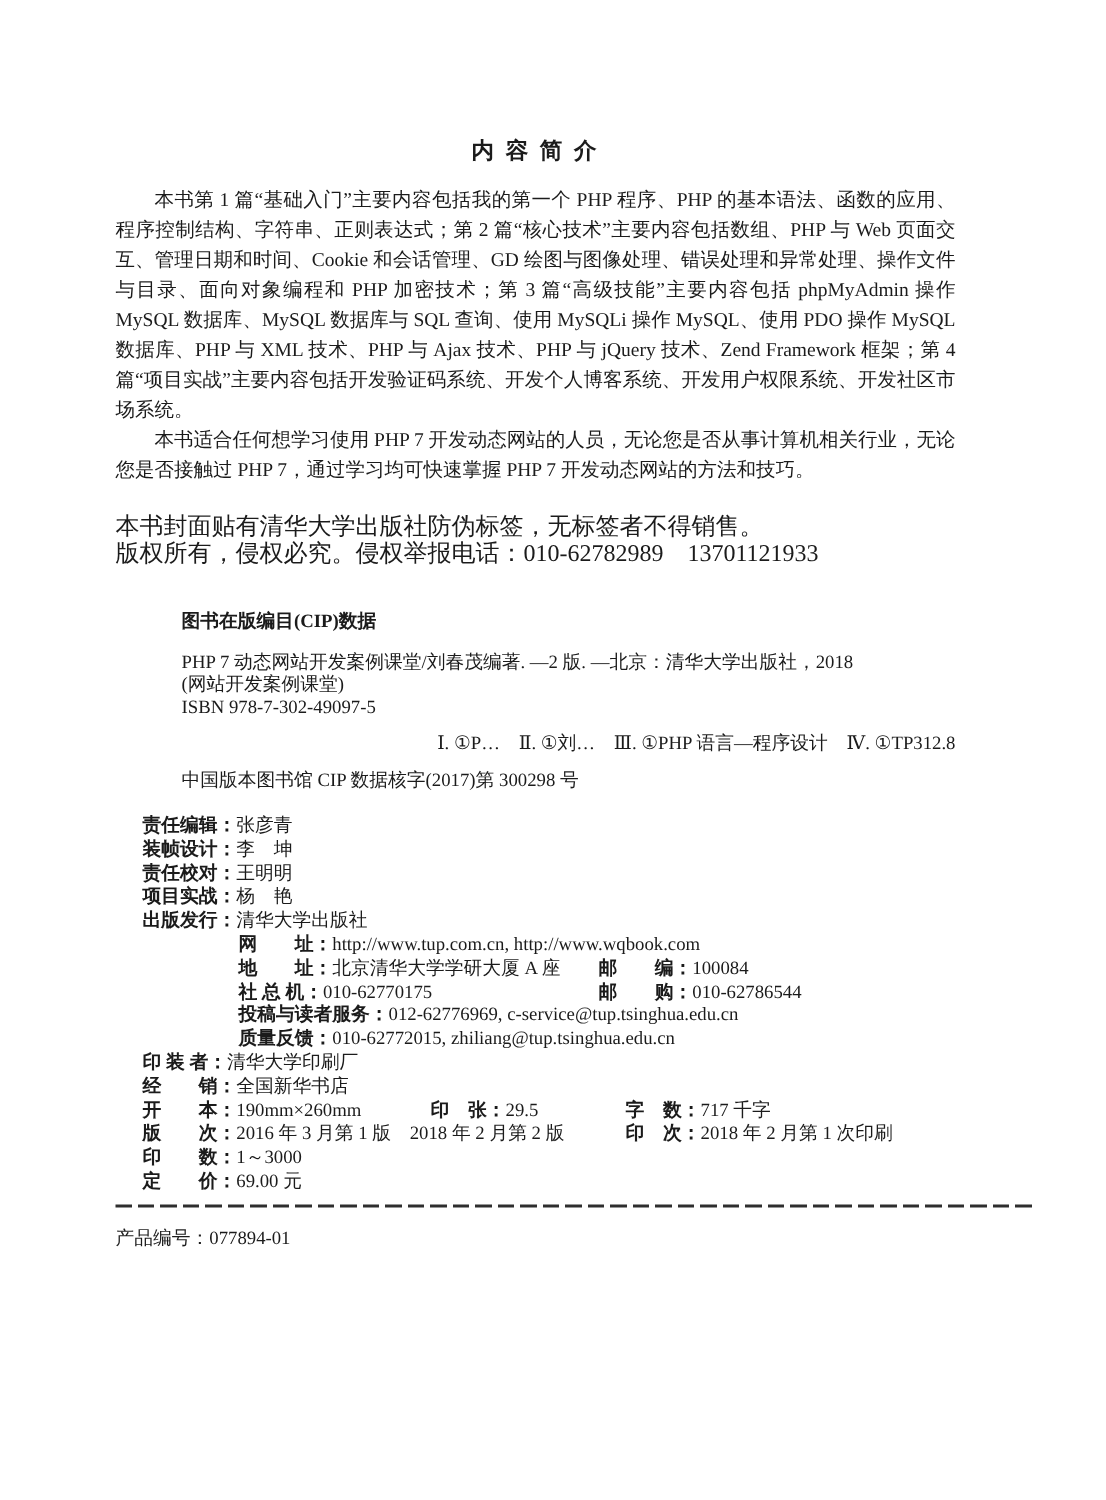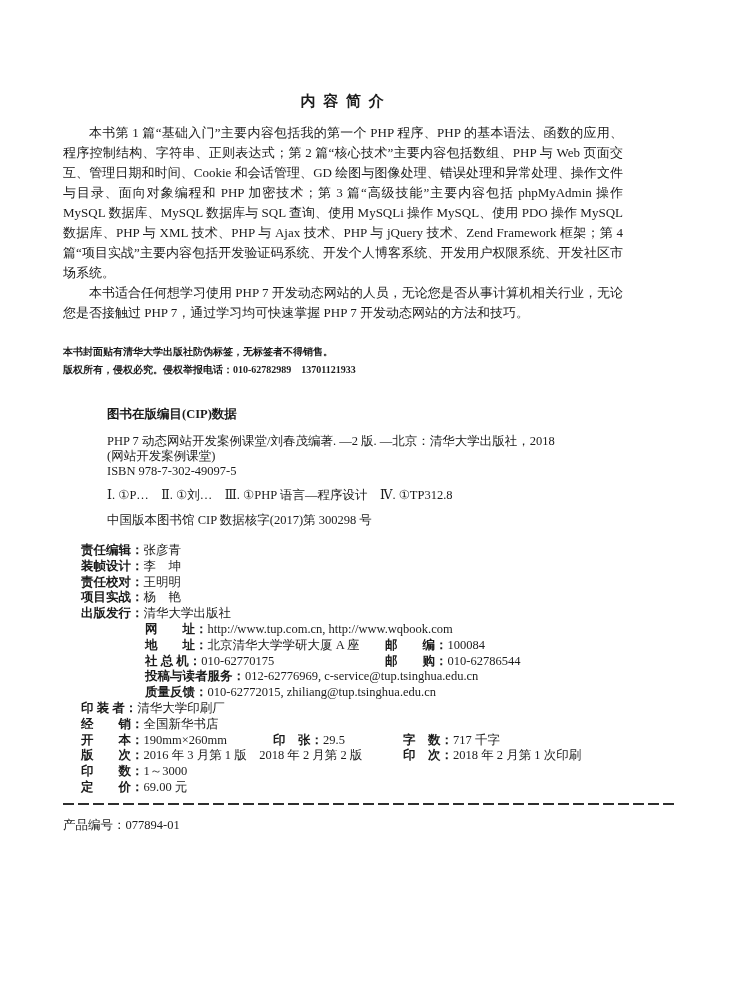--- a/index.html
+++ b/index.html
@@ -9,20 +9,21 @@
     color:#1b1b1b;
     -webkit-font-smoothing:antialiased;
   }
   .page{
     position:relative;
     width:685px;height:1000px;
     background:#ffffff;
     overflow:hidden;
     box-sizing:border-box;
     padding:92px 62px 0 63px;
+    margin-left:14px;
   }
   
   .sec-title{
     text-align:center;
     font-weight:bold;
     font-size:15px;
     letter-spacing:2px;
     line-height:18px;
   }
   
@@ -31,30 +32,30 @@
     margin:0;
     font-size:13px;
     line-height:20px;
     text-align:justify;
     text-indent:2em;
     word-break:break-word;
   }
   
   .notice{margin-top:20px;}
   .notice div{
-    font-weight:bold;
-    font-size:10px;
+    font-weight:normal;
+    font-size:16px;
     line-height:17.5px;
   }
   
   .cip{margin-top:28px;margin-left:44px;font-size:12.5px;}
   .cip .cip-head{font-weight:bold;line-height:16px;}
   .cip .cip-lines{margin-top:12px;font-family:Liberation Serif, serif;}
   .cip .cip-lines div{line-height:15px;}
-  .cip .cip-class{margin-top:8px;line-height:16px;}
+  .cip .cip-class{margin-top:8px;line-height:16px;text-align:right;}
   .cip .cip-record{margin-top:9px;line-height:16px;}
   
   .imprint{margin-top:15px;margin-left:18px;font-size:12.5px;}
   .imp-row{
     position:relative;
     line-height:15.8px;
     white-space:nowrap;
   }
   .imp-row.ind{padding-left:64px;}
   .imp-row .lbl{font-weight:bold;}

